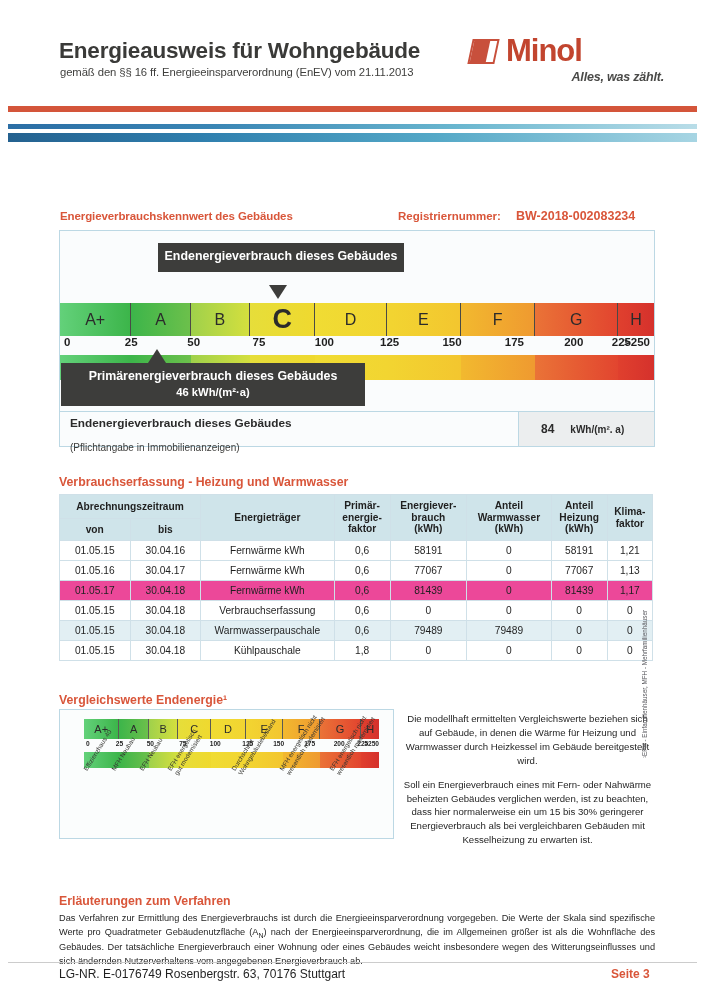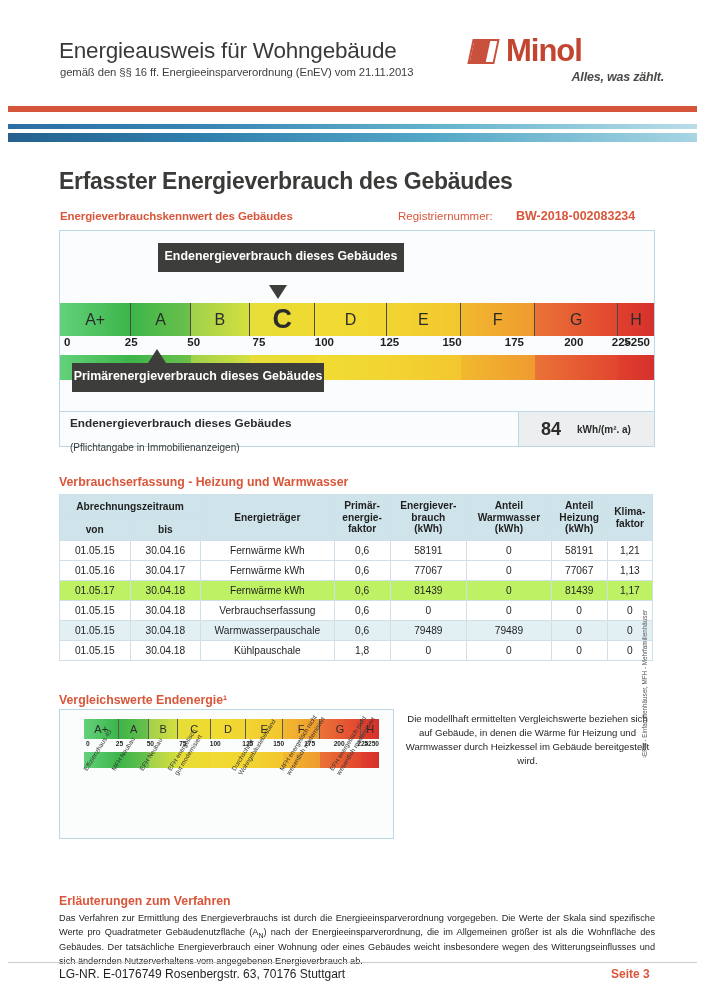--- a/index.html
+++ b/index.html
@@ -11,21 +11,21 @@
     position:relative;
     overflow:hidden;
     -webkit-font-smoothing:antialiased;
   }
   .page{position:relative;width:705px;height:1000px;}
 
   
   .header{position:absolute;left:0;top:0;width:705px;height:100px;}
   .doc-title{
     position:absolute;left:59px;top:38px;
-    font-size:22.5px;font-weight:normal;letter-spacing:-0.2px;color:#3a3a38;
+    font-size:22.5px;font-weight:bold;letter-spacing:-0.2px;color:#3a3a38;
   }
   .doc-sub{
     position:absolute;left:60px;top:66px;
     font-size:11.3px;color:#3f3f3d;letter-spacing:-0.1px;
   }
   .logo{position:absolute;left:470px;top:38px;width:196px;height:50px;}
   .logo-mark{
     position:absolute;left:0;top:1px;width:27px;height:25px;
     border:2px solid #c8503c;
     transform:skewX(-12deg);
@@ -64,21 +64,21 @@
   .h1{
     position:absolute;left:59px;top:168px;
     font-size:23px;font-weight:bold;color:#3a3a38;letter-spacing:-0.3px;
   }
   .kennwert{
     position:absolute;left:60px;top:210px;
     font-size:11.5px;font-weight:bold;color:#d9563a;letter-spacing:-0.1px;
   }
   .regnr-label{
     position:absolute;left:398px;top:210px;
-    font-size:11.5px;font-weight:normal;color:#d9563a;
+    font-size:11.5px;font-weight:bold;color:#d9563a;
   }
   .regnr-val{
     position:absolute;left:516px;top:209px;
     font-size:12.5px;font-weight:bold;color:#d9563a;
   }
 
   
   .scale-panel{
     position:absolute;left:59px;top:230px;width:594px;height:215px;
     border:1px solid #bcd8e4;background:#fafcfd;
@@ -88,21 +88,21 @@
     line-height:1.25;
   }
   .callout .l1{font-size:12.4px;font-weight:bold;}
   .callout .l2{font-size:11.2px;font-weight:bold;}
   .callout-arrow{
     position:absolute;width:0;height:0;
     border-left:9px solid transparent;border-right:9px solid transparent;
   }
   #callout-end{left:98px;top:12px;width:246px;padding:6px 0 7px;}
   #arrow-end{left:209px;top:54px;border-top:14px solid #3d3d3b;}
-  #callout-prim{left:12px;top:132px;width:252px;padding:6px 0 7px;}
+  #callout-prim{left:1px;top:132px;width:304px;padding:6px 0 7px;}
   #arrow-prim{left:88px;top:118px;border-bottom:14px solid #3d3d3b;}
 
   .band-row{
     position:absolute;left:0;top:72px;width:594px;height:33px;
     display:flex;
   }
   .band{
     position:relative;height:33px;
     display:flex;align-items:center;justify-content:center;
     border-right:1px solid #4a4a46;
@@ -130,21 +130,21 @@
   .summary-label{
     position:absolute;left:10px;top:4px;
   }
   .summary-label .t1{font-size:11.8px;font-weight:bold;color:#2b2b2b;}
   .summary-label .t2{font-size:10px;color:#3a3a38;margin-top:12px;}
   .summary-box{
     position:absolute;right:0;top:0;width:135px;height:34px;
     background:#eceeef;border-left:1px solid #bcd8e4;
     display:flex;align-items:center;
   }
-  .summary-val{font-size:18px;font-weight:bold;margin-left:22px;}
+  .summary-val{font-size:12px;font-weight:bold;margin-left:22px;}
   .summary-unit{font-size:10px;font-weight:bold;margin-left:16px;}
 
   
   .h2{
     position:absolute;font-size:12.3px;font-weight:bold;color:#d9563a;
   }
   #h2-verbrauch{left:59px;top:475px;}
   #h2-vergleich{left:59px;top:693px;}
   #h2-erlaeut{left:59px;top:894px;}
 
@@ -162,21 +162,21 @@
     background:#cfe4ea;font-weight:bold;font-size:10.2px;line-height:1.15;
     padding:5px 2px;
   }
   table.data thead th.span2{padding-bottom:4px;}
   table.data thead th.sub{padding:4px 1px;}
   table.data tbody td{height:19px;}
   table.data tbody tr:nth-child(odd) td{background:#ffffff;}
   table.data tbody tr:nth-child(even) td{background:#e2eff3;}
   table.data tbody tr:nth-child(1) td{background:#ffffff;}
   table.data tbody tr:nth-child(2) td{background:#ffffff;}
-  table.data tbody tr:nth-child(3) td{background:#bef264;}
+  table.data tbody tr:nth-child(3) td{background:#ec4899;}
   table.data tbody tr:nth-child(4) td{background:#ffffff;}
   table.data tbody tr:nth-child(5) td{background:#e2eff3;}
   table.data tbody tr:nth-child(6) td{background:#ffffff;}
 
   
   .cmp-panel{
     position:absolute;left:59px;top:709px;width:333px;height:128px;
     border:1px solid #bcd8e4;background:#fbfdfd;
   }
   .cmp-bands{
@@ -250,21 +250,20 @@
         </div>
       <div class="logo-word">Minol</div>
       <div class="logo-tag">Alles, was zählt.</div>
     </div>
   </div>
 
   <div class="rule-orange"></div>
   <div class="rule-blue-thin"></div>
   <div class="rule-blue-thick"></div>
 
-  <div class="h1">Erfasster Energieverbrauch des Gebäudes</div>
   <div class="kennwert">Energieverbrauchskennwert des Gebäudes</div>
   <div class="regnr-label">Registriernummer:</div>
   <div class="regnr-val">BW-2018-002083234</div>
 
   <div class="scale-panel">
 
     <div class="callout" id="callout-end">
       <div class="l1">Endenergieverbrauch dieses Gebäudes</div>
     </div>
     <div class="callout-arrow" id="arrow-end"></div>
@@ -300,20 +299,21 @@
         <div style="width: 11%; height: 25px; background: linear-gradient(90deg, rgb(230, 222, 58), rgb(239, 217, 47));"></div>
         <div style="width: 12%; height: 25px; background: linear-gradient(90deg, rgb(240, 220, 51), rgb(242, 213, 49));"></div>
         <div style="width: 12.5%; height: 25px; background: linear-gradient(90deg, rgb(242, 213, 49), rgb(243, 198, 47));"></div>
         <div style="width: 12.5%; height: 25px; background: linear-gradient(90deg, rgb(242, 185, 47), rgb(239, 154, 48));"></div>
         <div style="width: 14%; height: 25px; background: linear-gradient(90deg, rgb(234, 115, 55), rgb(226, 69, 47));"></div>
         <div style="width: 6%; height: 25px; background: linear-gradient(90deg, rgb(224, 64, 46), rgb(213, 49, 44));"></div>
       </div>
 
     <div class="callout" id="callout-prim">
       <div class="l1">Primärenergieverbrauch dieses Gebäudes</div>
+      <div class="l2">46 kWh/(m²·a)</div>
     </div>
     <div class="callout-arrow" id="arrow-prim"></div>
 
     <div class="summary-row">
       <div class="summary-label">
         <div class="t1">Endenergieverbrauch dieses Gebäudes</div>
         <div class="t2">(Pflichtangabe in Immobilienanzeigen)</div>
       </div>
       <div class="summary-box">
         <span class="summary-val">84</span>
@@ -464,20 +464,21 @@
         <div class="cmp-label" style="left: 50px; top: 0px;">MFH Neubau</div>
         <div class="cmp-label" style="left: 78px; top: 0px;">EFH Neubau</div>
         <div class="cmp-label" style="left: 106px; top: 0px;">EFH energetisch<br>gut modernisiert</div>
         <div class="cmp-label" style="left: 170px; top: 0px;">Durchschnitt<br>Wohngebäudebestand</div>
         <div class="cmp-label" style="left: 218px; top: 0px;">MFH energetisch nicht<br>wesentlich modernisiert</div>
         <div class="cmp-label" style="left: 268px; top: 0px;">EFH energetisch nicht<br>wesentlich modernisiert</div>
       </div>
   </div>
   <div class="cmp-text">
     <p>Die modellhaft ermittelten Vergleichswerte beziehen sich auf Gebäude, in denen die Wärme für Heizung und Warmwasser durch Heizkessel im Gebäude bereitgestellt wird.</p>
+    <p>Soll ein Energieverbrauch eines mit Fern- oder Nahwärme beheizten Gebäudes verglichen werden, ist zu beachten, dass hier normalerweise ein um 15 bis 30% geringerer Energieverbrauch als bei vergleichbaren Gebäuden mit Kesselheizung zu erwarten ist.</p>
   </div>
   <div class="side-note">¹EFH - Einfamilienhäuser, MFH - Mehrfamilienhäuser</div>
 
   <div class="h2" id="h2-erlaeut">Erläuterungen zum Verfahren</div>
   <div class="erl-text"><span>Das Verfahren zur Ermittlung des Energieverbrauchs ist durch die Energieeinsparverordnung vorgegeben. Die Werte der Skala sind spezifische Werte pro Quadratmeter Gebäudenutzfläche (A</span><sub>N</sub><span>) nach der Energieeinsparverordnung, die im Allgemeinen größer ist als die Wohnfläche des Gebäudes. Der tatsächliche Energieverbrauch einer Wohnung oder eines Gebäudes weicht insbesondere wegen des Witterungseinflusses und sich ändernden Nutzerverhaltens vom angegebenen Energieverbrauch ab.</span></div>
 
   <div class="footer-line"></div>
   <div class="footer-left">LG-NR. E-0176749 Rosenbergstr. 63, 70176 Stuttgart</div>
   <div class="footer-right">Seite 3</div>
 

